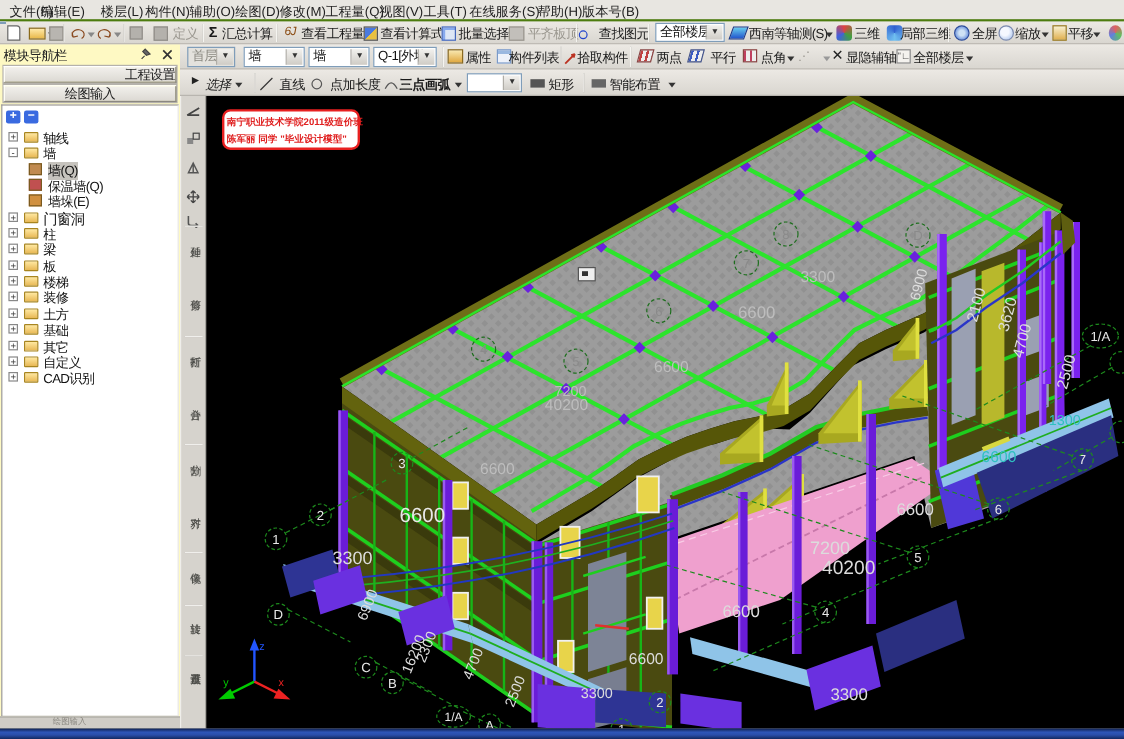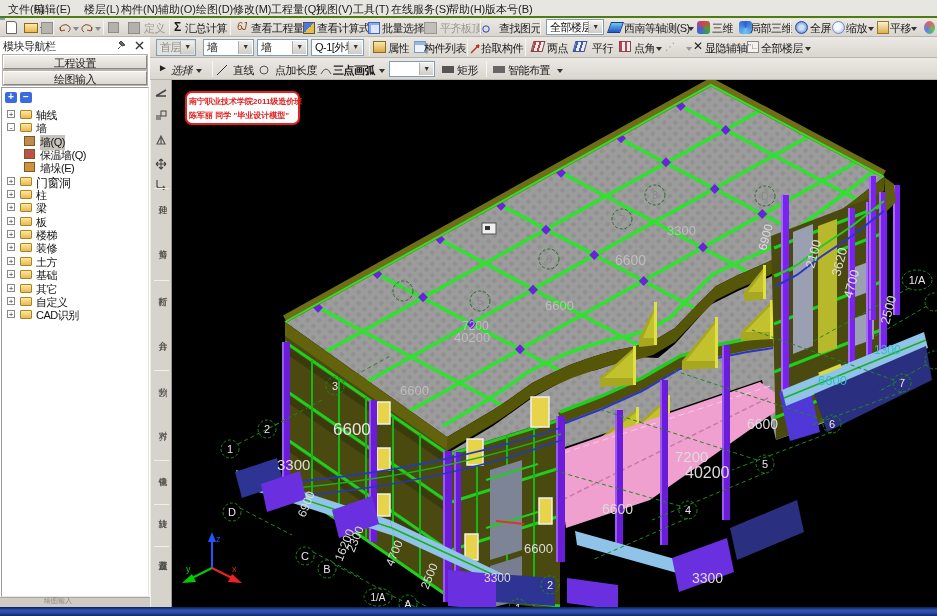--- a/index.html
+++ b/index.html
@@ -11,21 +11,21 @@
 #tb2{left:0;top:18px;width:937px;height:19px}
 #tb3{left:150px;top:37px;width:787px;height:21px}
 #tb4{left:150px;top:58px;width:787px;height:22px}
 .ti{position:absolute;font-size:11px;color:#1a1a1a;letter-spacing:-0.5px;white-space:nowrap}
 .tgray{color:#9a978f}
 .sep{position:absolute;width:1px;background:#98958f;border-right:1px solid #f5f4f0}
 .ic{position:absolute}
 .combo{position:absolute;background:#fff;border:1px solid #7f9db9;font-size:11px;color:#111;line-height:14px;padding-left:3px;letter-spacing:-0.5px;overflow:hidden}
 .cbtn{position:absolute;right:1px;top:1px;bottom:1px;width:14px;background:linear-gradient(#f2f1ee,#cfccc6);border-left:1px solid #b0ada7;font-size:7px;color:#333;text-align:center;line-height:12px}
 .dis{background:#e4e2dd;color:#8a8880}
-#leftpanel{left:0;top:37px;width:150px;height:570px;background:#ffffff}
+#leftpanel{left:0;top:37px;width:150px;height:570px;background:#fef9c3}
 #vstrip{left:150px;top:80px;width:22px;height:527px;background:#d6d3cd;border-left:1px solid #efeeea;border-right:1px solid #9c9994}
 #cv{left:172px;top:80px;width:765px;height:527px;background:#000}
 #taskbar{left:0;top:607px;width:937px;height:9px;background:linear-gradient(#0e1e4a 0%,#2e55b8 35%,#2a4eaa 60%,#12275e 100%)}
 .vt{position:absolute;writing-mode:vertical-rl;font-size:9px;color:#4a4a46;letter-spacing:0px;left:5px}
 </style></head><body>
 <div id="app">
 <div id="menubar" class="ab">
       <span style="position:absolute;left:8px;top:2px">文件(F)</span>
       <span style="position:absolute;left:34px;top:2px">编辑(E)</span>
       <span style="position:absolute;left:84px;top:2px">楼层(L)</span>
@@ -162,21 +162,21 @@
       <div class="ab" style="left:407px;top:11px;width:0;height:0;border-left:3px solid transparent;border-right:3px solid transparent;border-top:4px solid #333"></div>
     </div>
 <div id="leftpanel" class="ab">
       <div class="ab" style="left:3px;top:2px;font-size:11px;color:#222;letter-spacing:-0.5px">模块导航栏</div>
       <svg class="ab" style="left:116px;top:3px" width="11" height="11">
         <path d="M5,1 L9,5 L6,6 L3,3 Z M4.5,6.5 L2,9" stroke="#444" fill="#666" stroke-width="1"></path>
       </svg>
       <svg class="ab" style="left:134px;top:3px" width="11" height="11">
         <path d="M2,2 L9,9 M9,2 L2,9" stroke="#333" stroke-width="1.4"></path>
       </svg>
-      <div class="ab" style="left:3px;top:18px;width:144px;height:14px;line-height:14px;background:linear-gradient(#f2f0ec,#dcd9d3);border:1px solid #fff;border-right-color:#8a8780;border-bottom-color:#8a8780;box-shadow:0 0 0 1px #b5b2ac;font-size:11px;color:#222;text-align:center;letter-spacing:-0.5px">工程设置</div>
+      <div class="ab" style="left:3px;top:18px;width:144px;height:14px;line-height:14px;background:linear-gradient(#f2f0ec,#dcd9d3);border:1px solid #fff;border-right-color:#8a8780;border-bottom-color:#8a8780;box-shadow:0 0 0 1px #b5b2ac;font-size:11px;color:#222;text-align:right;letter-spacing:-0.5px">工程设置</div>
       <div class="ab" style="left:3px;top:34px;width:144px;height:14px;line-height:14px;background:linear-gradient(#f2f0ec,#dcd9d3);border:1px solid #fff;border-right-color:#8a8780;border-bottom-color:#8a8780;box-shadow:0 0 0 1px #b5b2ac;font-size:11px;color:#222;text-align:center;letter-spacing:-0.5px">绘图输入</div>
       <div class="ab" style="left:1px;top:50px;width:148px;height:510px;background:#fff;border:1px solid #9c9994;border-right-color:#e8e6e2;border-bottom-color:#e8e6e2"></div>
       <div class="ab" style="left:5px;top:55px;width:12px;height:11px;background:#3a6ae0;border-radius:2px;color:#fff;font-size:10px;line-height:10px;text-align:center;font-weight:bold">+</div>
       <div class="ab" style="left:20px;top:55px;width:12px;height:11px;background:#3a6ae0;border-radius:2px;color:#fff;font-size:10px;line-height:10px;text-align:center;font-weight:bold">−</div>
       <div class="ab" style="left:7px;top:73px;width:8px;height:8px;border:1px solid #888;background:#fff;font-size:8px;line-height:7px;text-align:center;color:#333">+</div>
       <div class="ab" style="left:20px;top:73px;width:12px;height:9px;background:linear-gradient(#ffe8a0,#e8b855);border:1px solid #a8851f;border-radius:1px"></div>
       <div class="ab" style="left:36px;top:71px;font-size:11px;color:#111;letter-spacing:-0.5px;white-space:nowrap">轴线</div>
       <div class="ab" style="left:7px;top:86px;width:8px;height:8px;border:1px solid #888;background:#fff;font-size:8px;line-height:7px;text-align:center;color:#333">-</div>
       <div class="ab" style="left:20px;top:86px;width:12px;height:9px;background:linear-gradient(#ffe8a0,#e8b855);border:1px solid #a8851f;border-radius:1px"></div>
       <div class="ab" style="left:36px;top:84px;font-size:11px;color:#111;letter-spacing:-0.5px;white-space:nowrap">墙</div>

